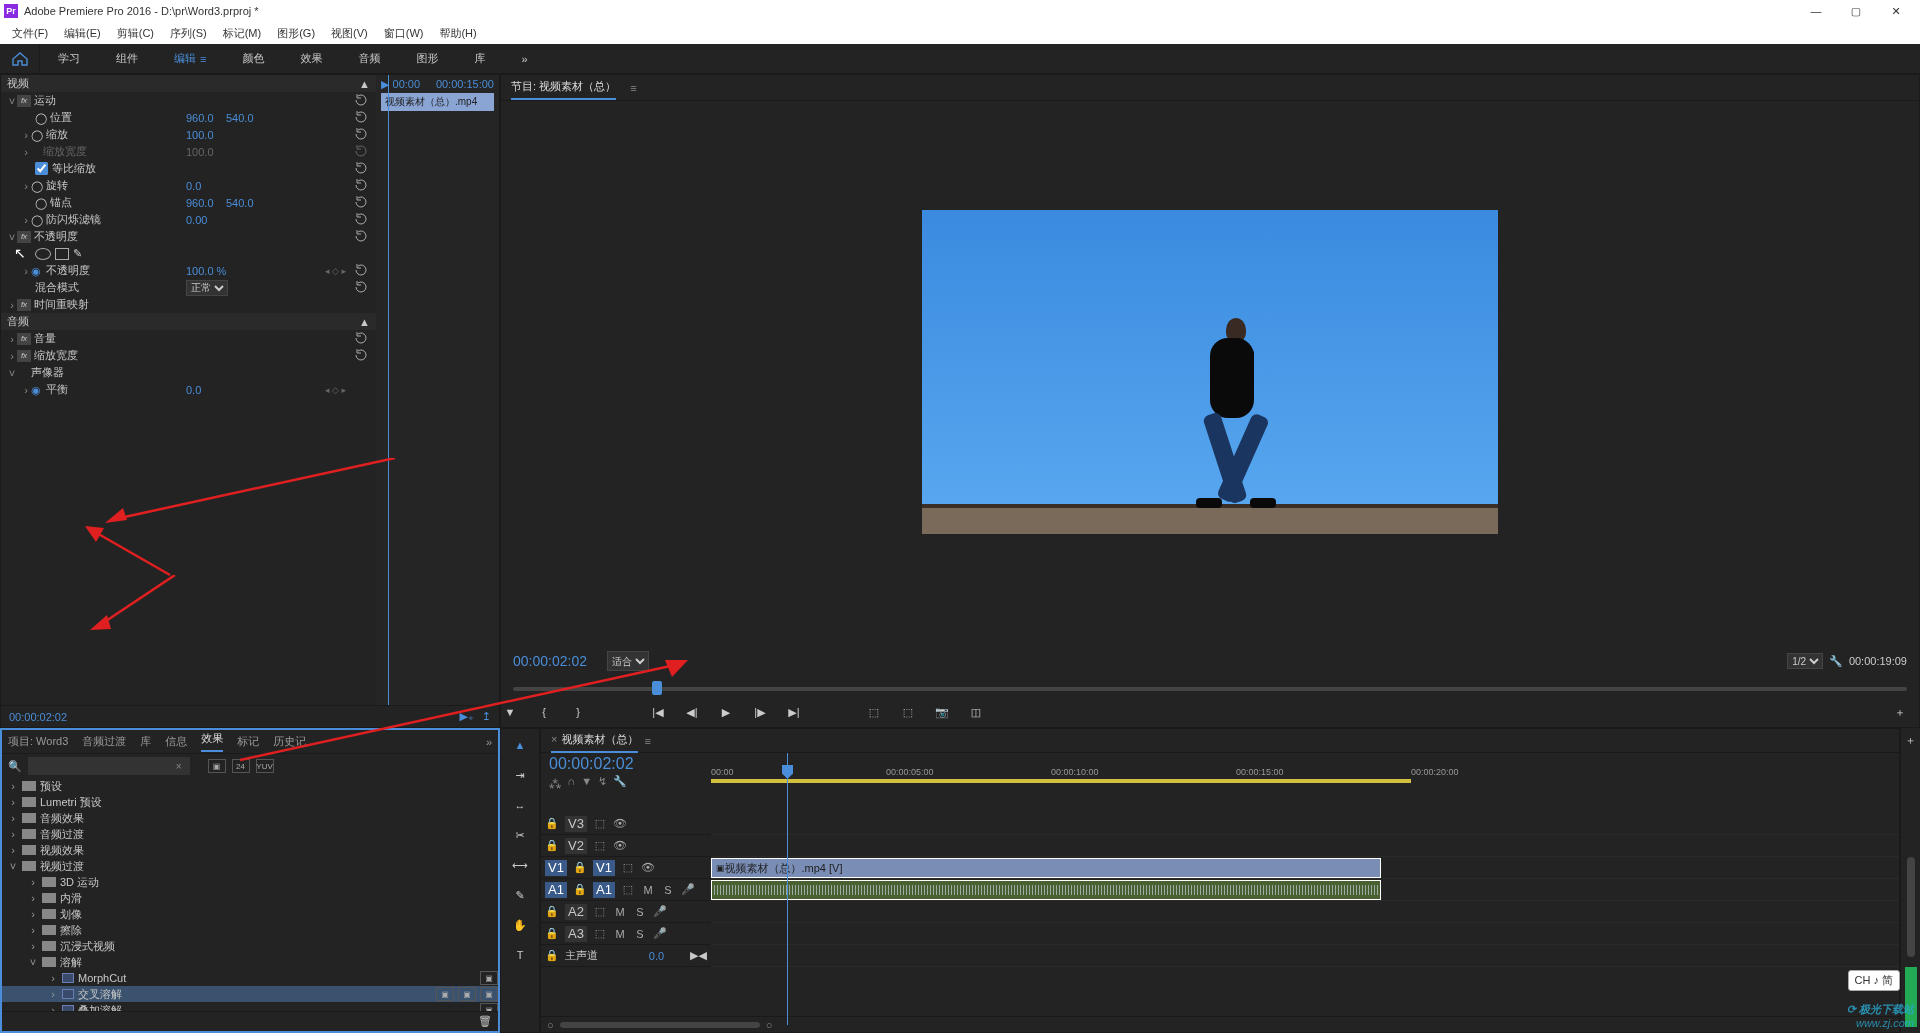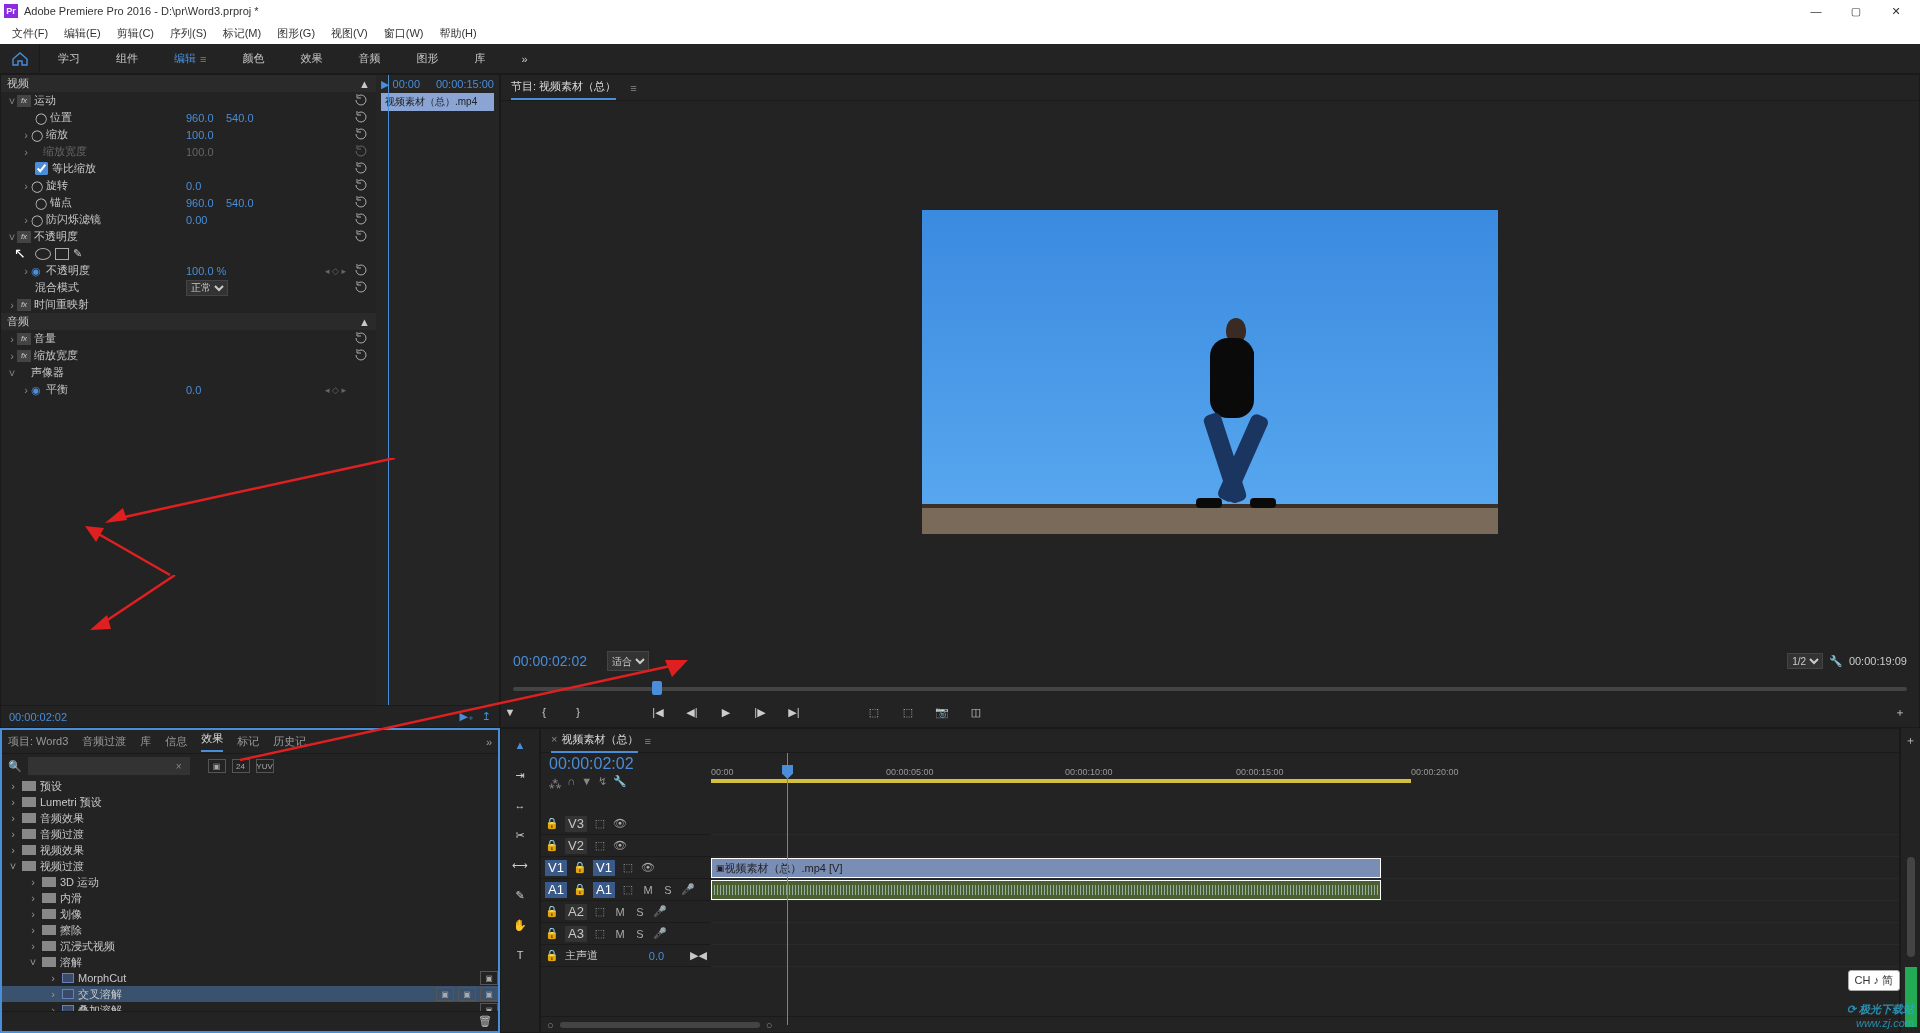--- a/index.html
+++ b/index.html
@@ -563,21 +563,21 @@
               <span>⁂</span>
               <span>∩</span>
               <span>▼</span>
               <span>↯</span>
               <span>🔧</span>
             </div>
           </div>
           <div class="tl-ruler">
             <span class="tick" style="left:0;">00:00</span>
             <span class="tick" style="left:175px;">00:00:05:00</span>
-            <span class="tick" style="left:354px;">00:00:10:00</span>
+            <span class="tick" style="left:340px;">00:00:10:00</span>
             <span class="tick" style="left:525px;">00:00:15:00</span>
             <span class="tick" style="left:700px;">00:00:20:00</span>
             <div class="yellowbar"></div>
             <div class="ph-line"></div>
             <div class="ph-head"></div>
           </div>
         </div>
         <div class="tl-tracks">
           <div class="tl-track-headers">
             <div style="height:18px;"></div>

